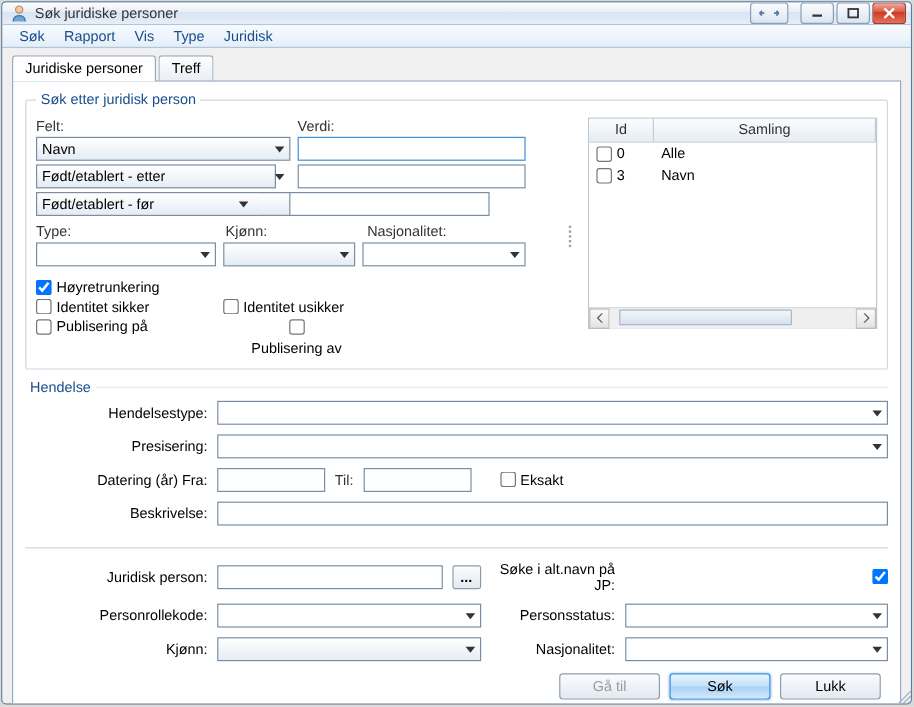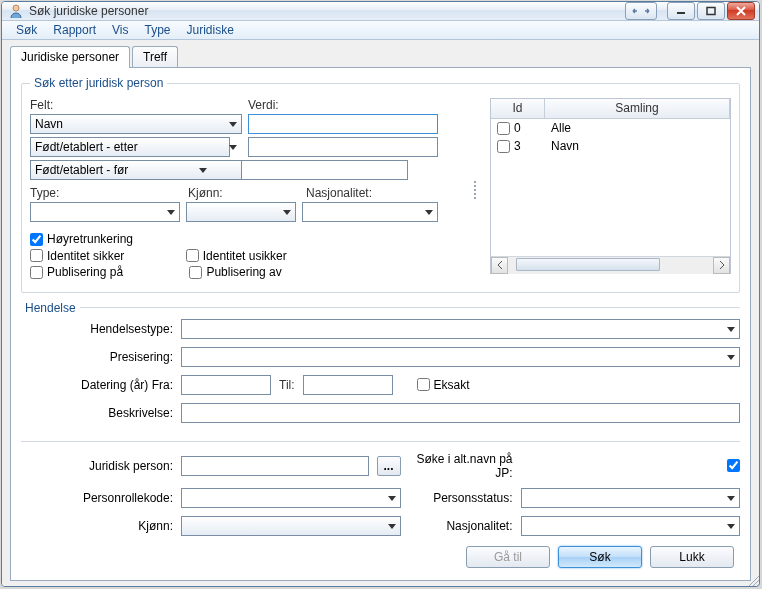--- a/index.html
+++ b/index.html
@@ -92,21 +92,21 @@
           <path d="M2 1 L10 9 M10 1 L2 9" stroke="#fff" stroke-width="2"></path>
         </svg>
     </span>
   </div>
 
   <div class="menubar">
     <span class="menu-item">Søk</span>
     <span class="menu-item">Rapport</span>
     <span class="menu-item">Vis</span>
     <span class="menu-item">Type</span>
-    <span class="menu-item">Juridiske</span>
+    <span class="menu-item">Juridisk</span>
   </div>
 
   <div class="client">
     <div class="tabs">
       <div class="tab active">Juridiske personer</div>
       <div class="tab">Treff</div>
     </div>
     <div class="tab-panel">
 
       <fieldset class="groupbox">
@@ -156,21 +156,21 @@
               <label class="checkbox" style="margin-left:44px;">
                   <input type="checkbox" style="">
                   <span>Identitet usikker</span>
                 </label>
             </div>
             <div>
               <label class="checkbox">
                   <input type="checkbox" style="">
                   <span>Publisering på</span>
                 </label>
-              <label class="checkbox" style="margin-left:49px;">
+              <label class="checkbox" style="margin-left:69px;flex-direction:column;">
                   <input type="checkbox" style="">
                   <span>Publisering av</span>
                 </label>
             </div>
           </div>
 
           <div class="dotgrip">
               <span></span>
               <span></span>
               <span></span>

